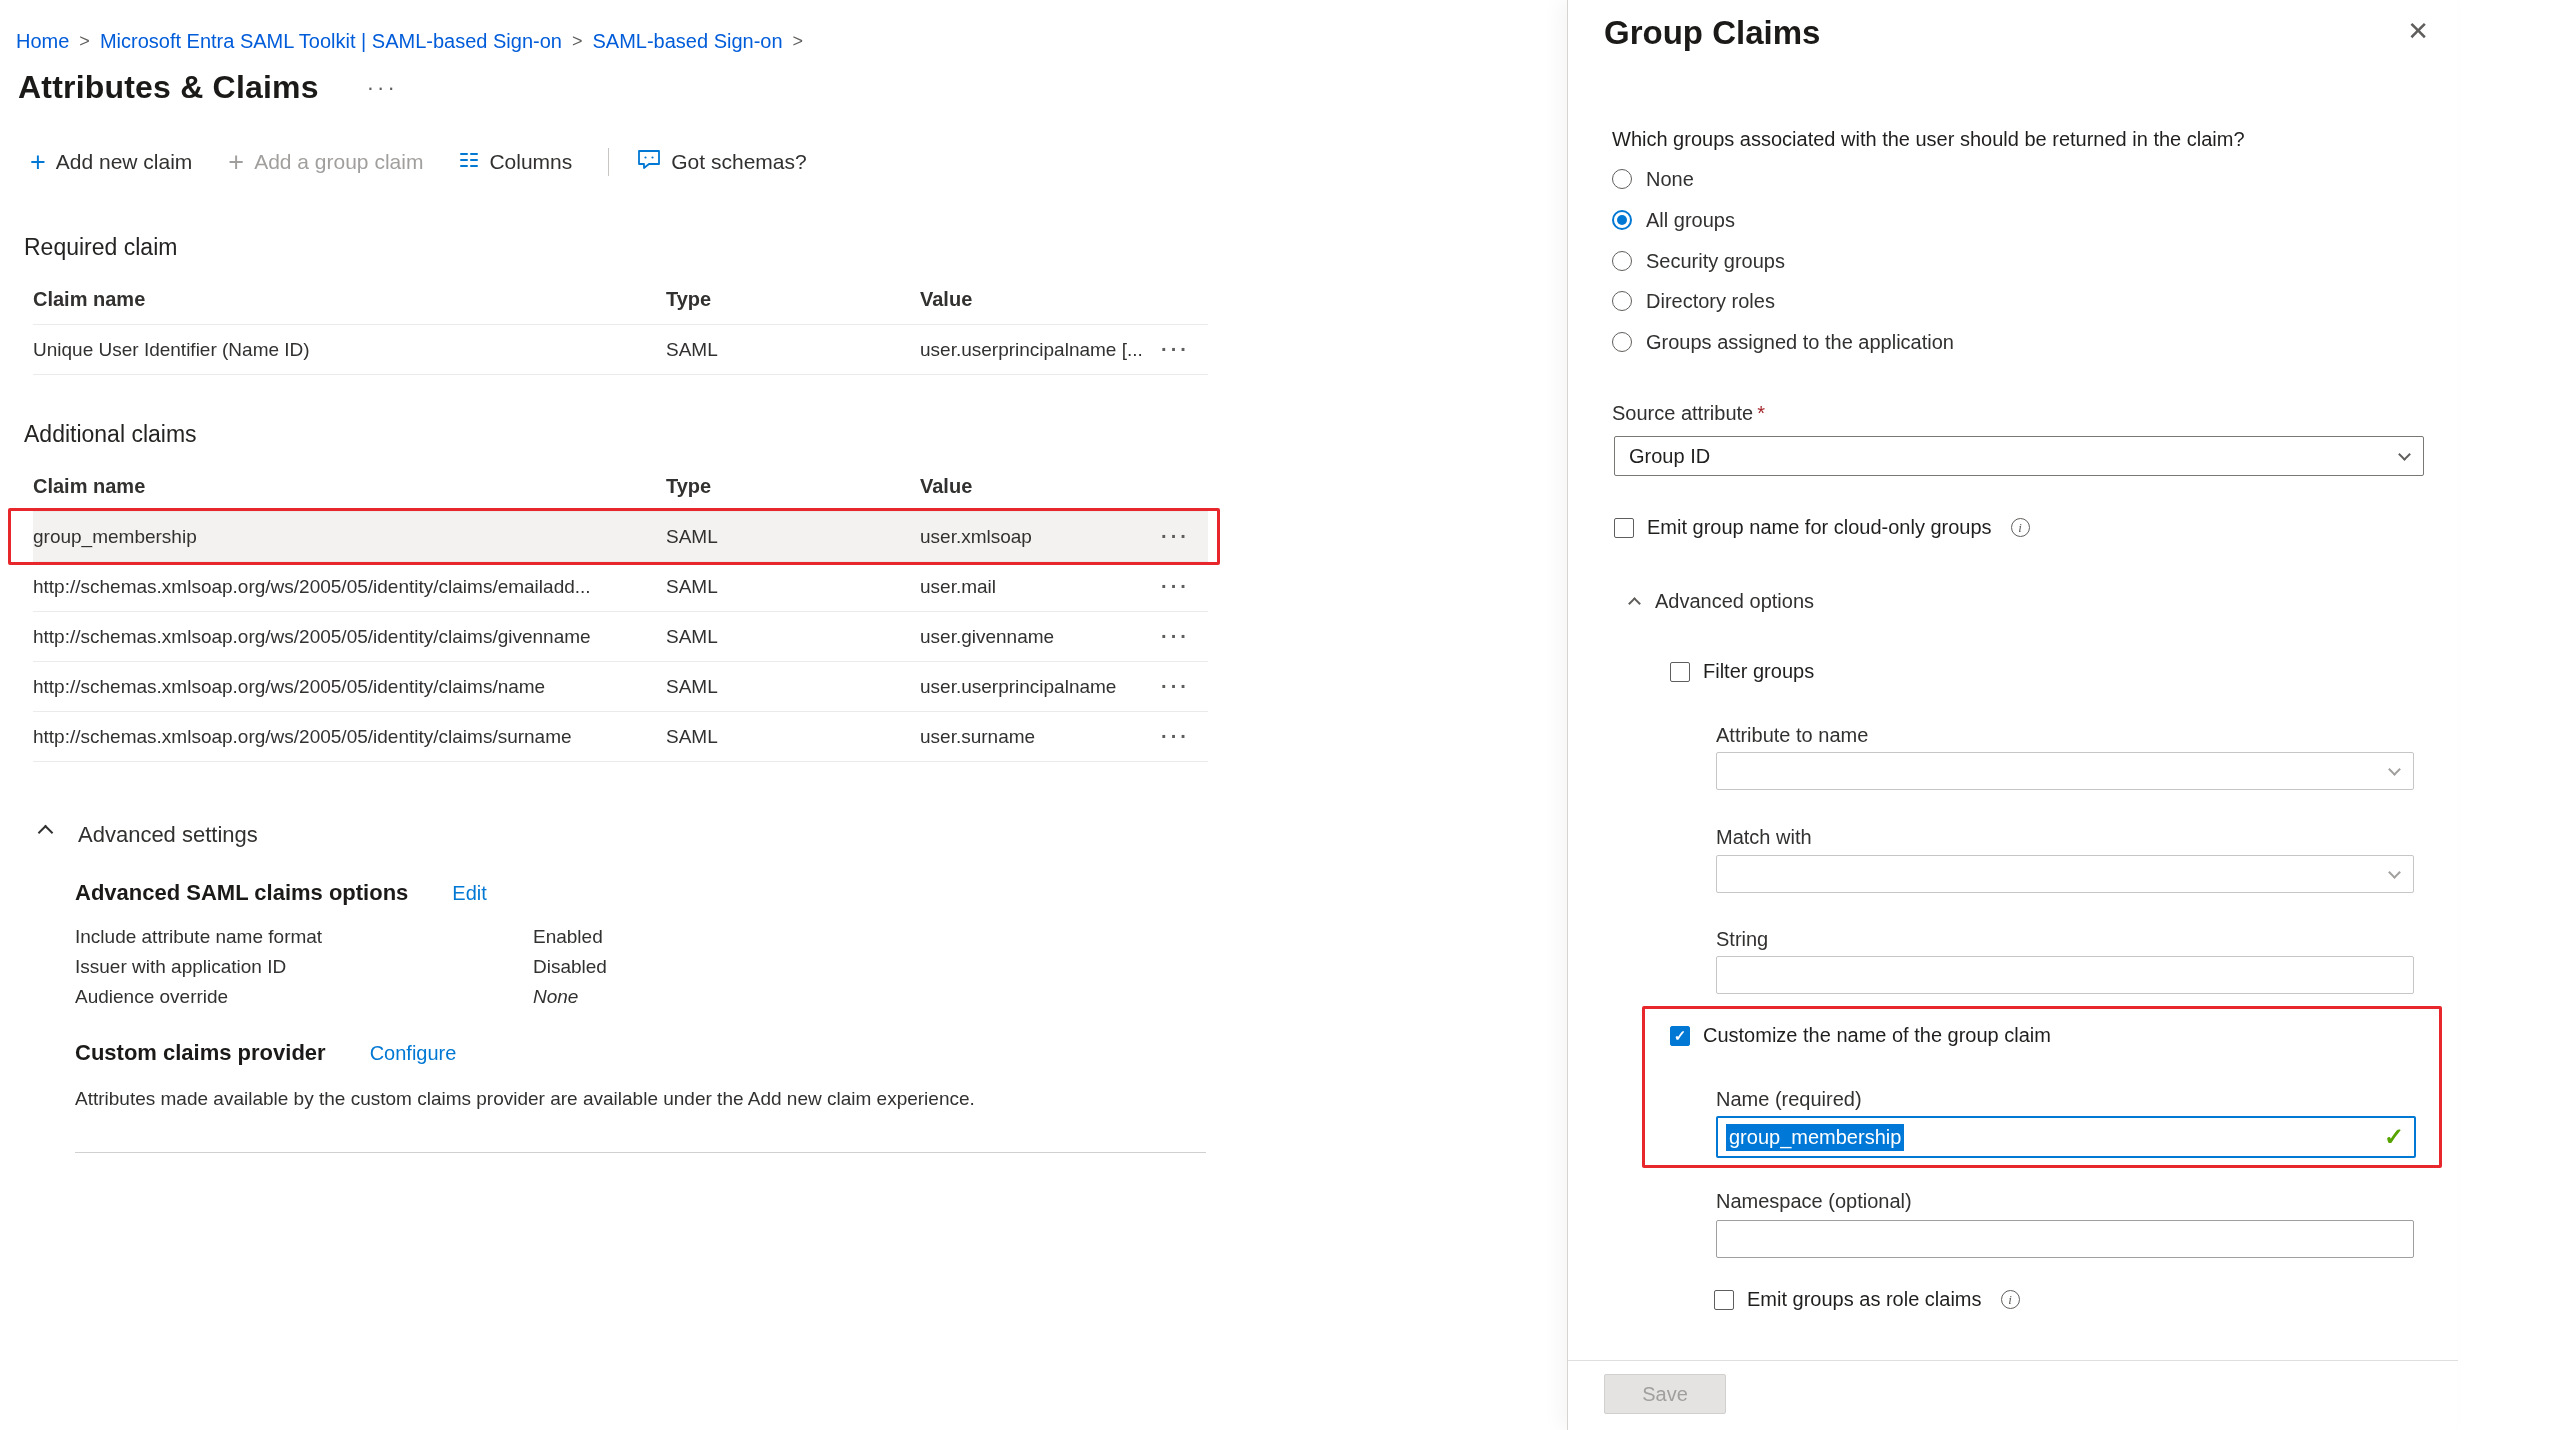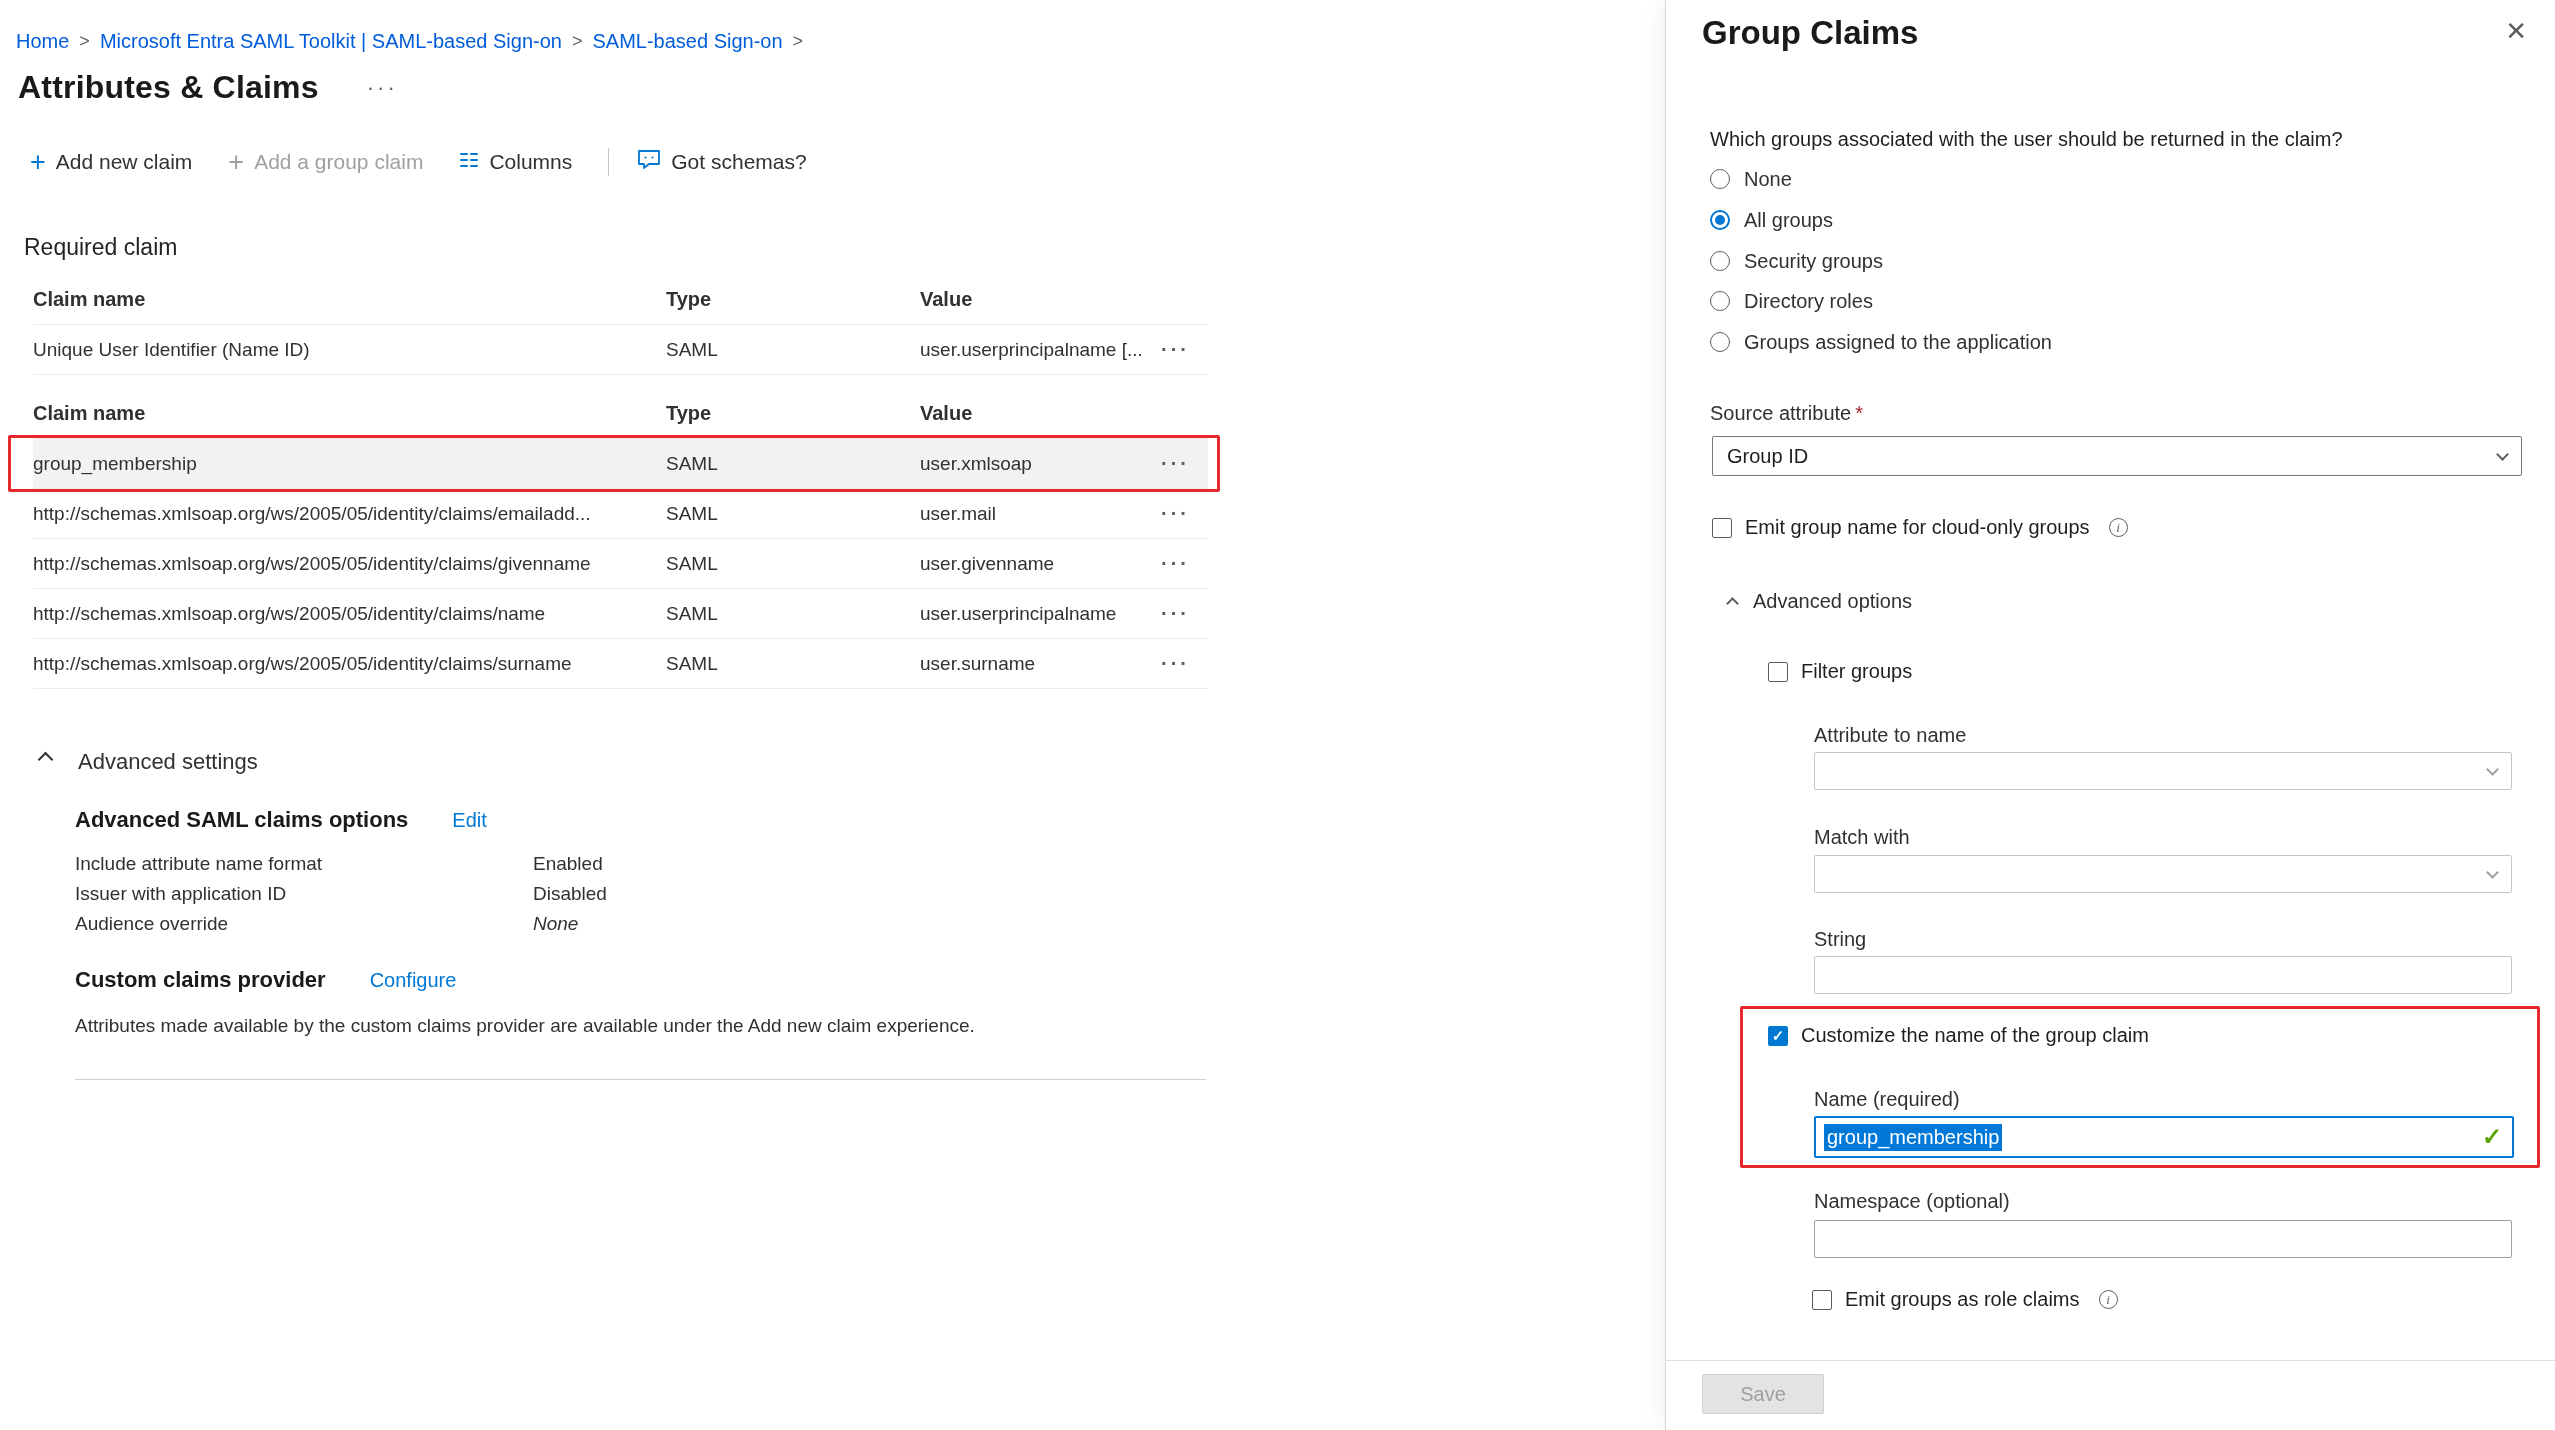--- a/index.html
+++ b/index.html
@@ -48,21 +48,21 @@
   .adv-head a { font-size:20px; color:#0078d4; }
 
   .adv-rows { margin-top:16px; }
   .adv-row { display:grid; grid-template-columns:458px auto; margin-left:75px; font-size:19px; line-height:30px; color:#323130; }
   .adv-row .val.italic { font-style:italic; }
 
   .ccp-desc { margin:22px 0 0 75px; font-size:19px; color:#323130; }
   .main-divider { margin:42px 0 0 75px; width:1131px; border-top:1px solid #d2d0ce; }
 
   
-  .panel { position:absolute; left:1665px; top:0; width:890px; height:1430px; background:#fff;
+  .panel { position:absolute; left:1567px; top:0; width:890px; height:1430px; background:#fff;
            border-left:1px solid #d6d4d2; box-shadow:-8px 0 18px rgba(0,0,0,.04); }
   .panel .abs { position:absolute; }
 
   .panel-title { top:14px; left:36px; font-size:33px; font-weight:700; color:#1b1a19; }
   .panel-close { top:16px; right:28px; font-size:26px; color:#605e5c; cursor:pointer; }
   .panel-subtitle { top:60px; left:36px; font-size:18px; color:#605e5c; width:830px; white-space:nowrap; }
 
   .question { top:128px; left:44px; font-size:20px; color:#201f1e; }
 
   .radio-row { left:44px; height:32px; display:flex; align-items:center; gap:14px; cursor:pointer; font-size:20px; }
@@ -167,20 +167,21 @@
       <div class="cell menu"></div>
     </div>
     <div class="trow">
       <div class="cell">Unique User Identifier (Name ID)</div>
       <div class="cell">SAML</div>
       <div class="cell">user.userprincipalname [...</div>
       <div class="cell menu">···</div>
     </div>
   </div>
 
+  <div class="section-heading additional">Additional claims</div>
   <div class="table">
     <div class="trow thead">
       <div class="cell">Claim name</div>
       <div class="cell">Type</div>
       <div class="cell">Value</div>
       <div class="cell menu"></div>
     </div>
     <div class="trow highlighted">
       <div class="cell">group_membership</div>
       <div class="cell">SAML</div>

